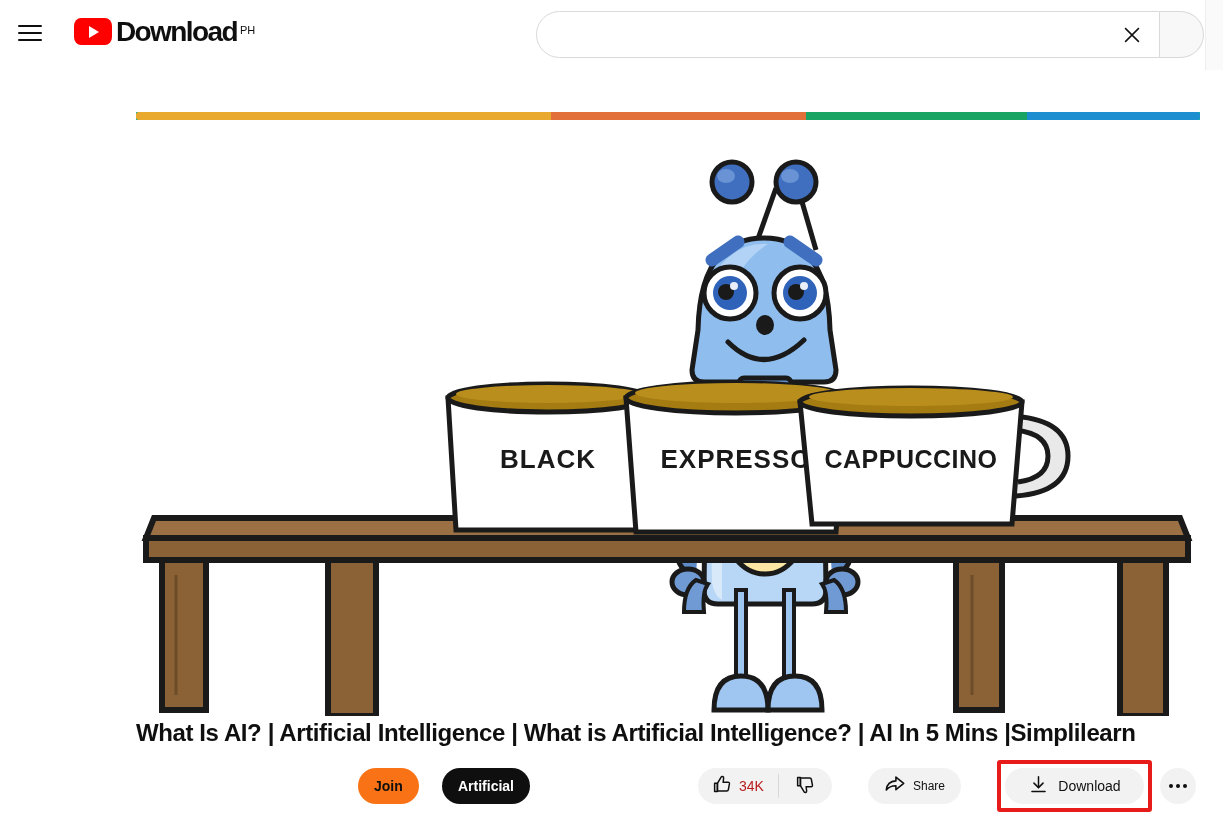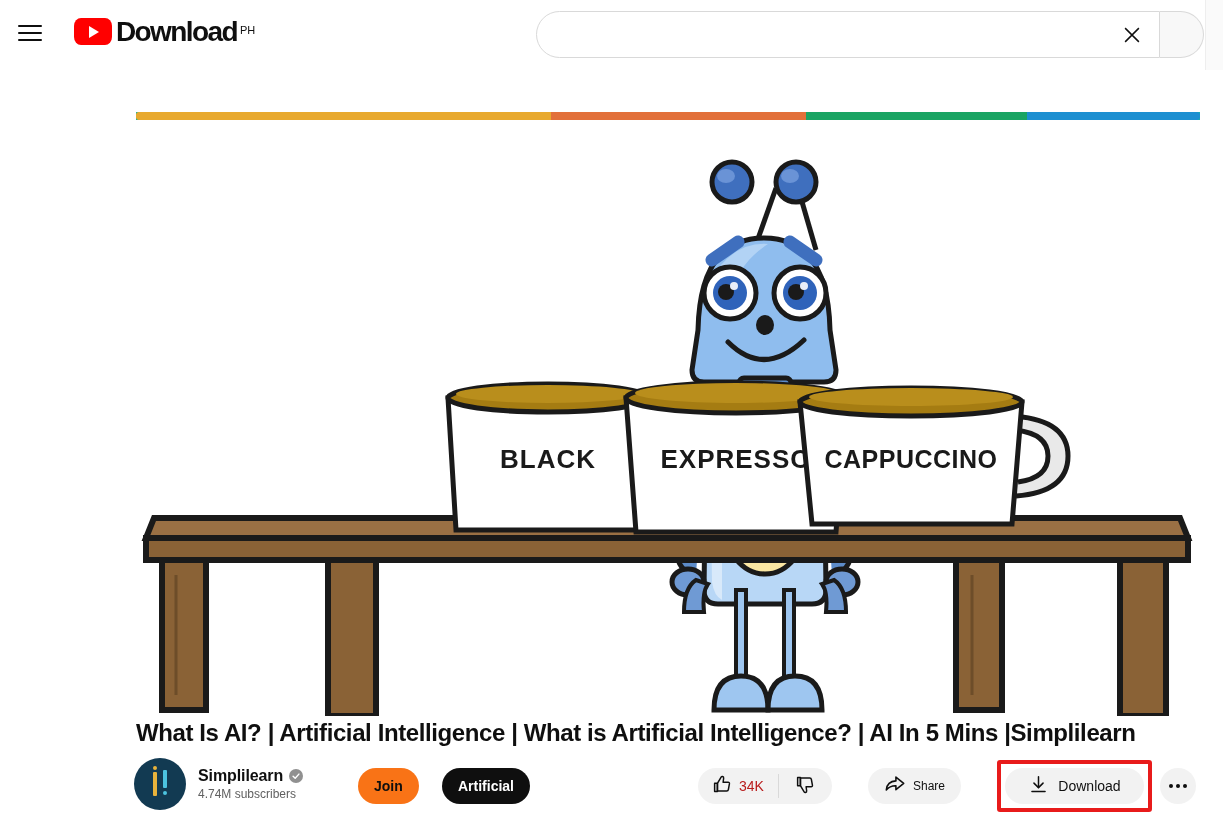--- a/index.html
+++ b/index.html
@@ -356,39 +356,20 @@
         <path d="M664 282 L886 282 L876 404 L676 404 Z" fill="#ffffff" stroke="#1a1a1a" stroke-width="5"></path>
         <ellipse cx="775" cy="282" rx="111" ry="14" fill="#a57c12" stroke="#1a1a1a" stroke-width="5"></ellipse>
         <ellipse cx="775" cy="277" rx="102" ry="9" fill="#b98e1c"></ellipse>
         <text x="775" y="348" font-family="Liberation Sans, sans-serif" font-size="25" font-weight="700" fill="#1a1a1a" text-anchor="middle" letter-spacing="0.5">CAPPUCCINO</text>
       </g>
     </svg>
   </div>
 
   <div class="video-title">What Is AI? | Artificial Intelligence | What is Artificial Intelligence? | AI In 5 Mins |Simplilearn</div>
 
-  <div class="owner-row">
-    <div class="avatar" style="background: rgb(18, 58, 82);">
-      <span class="bar bar-y"></span>
-      <span class="bar bar-c"></span>
-      <span class="bar dot-c"></span>
-      <span class="bar dot-y"></span>
-    </div>
-    <div class="owner-text">
-      <div class="owner-name-line">
-        <span class="owner-name">Simplilearn</span>
-        <span class="verified">
-          <svg width="10" height="10" viewBox="0 0 24 24">
-            <path d="M5 12.5 L10 17.5 L19 7.5" fill="none" stroke="#ffffff" stroke-width="3.4" stroke-linecap="round" stroke-linejoin="round"></path>
-          </svg>
-        </span>
-      </div>
-      <span class="sub-count">4.74M subscribers</span>
-    </div>
-  </div>
 
   <button class="join-btn">Join</button>
   <button class="subscribe-btn">Artificial</button>
 
   <div class="like-pill">
     <div class="like-part">
       <span>
         <svg width="21" height="21" viewBox="0 0 24 24" fill="none" stroke="#0f0f0f" stroke-width="1.7" stroke-linejoin="round">
           <path d="M3 10.5 h3.2 v9.5 H3 z"></path>
           <path d="M6.2 10.8 L10.6 3.4 q0.4 -0.8 1.4 -0.6 q1.5 0.3 1.3 2.1 L12.7 9.4 h5.6 q1.9 0 1.6 1.9 l-1.2 6.6

